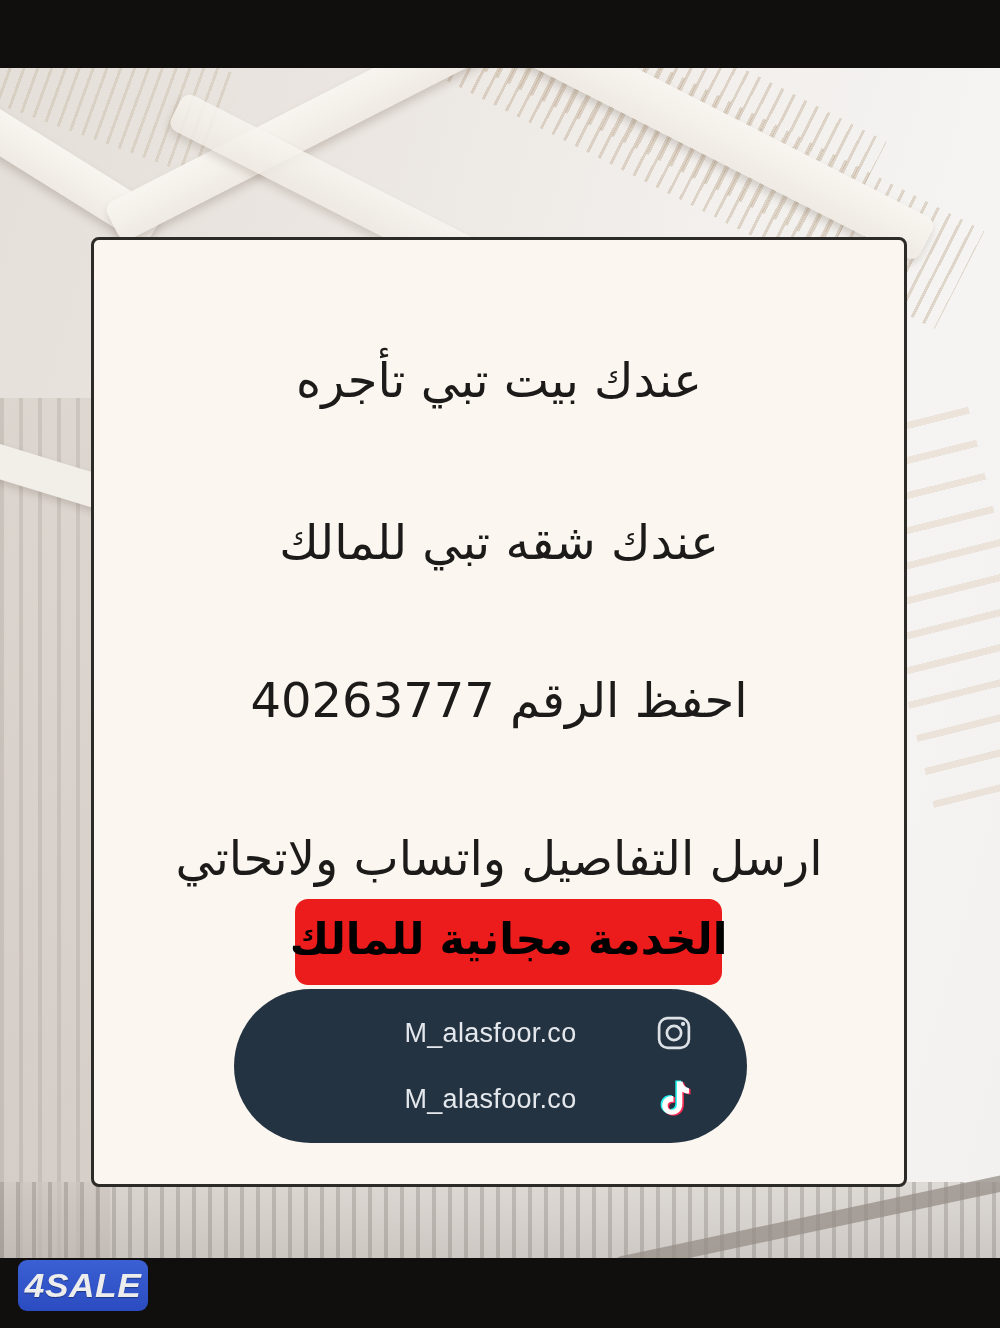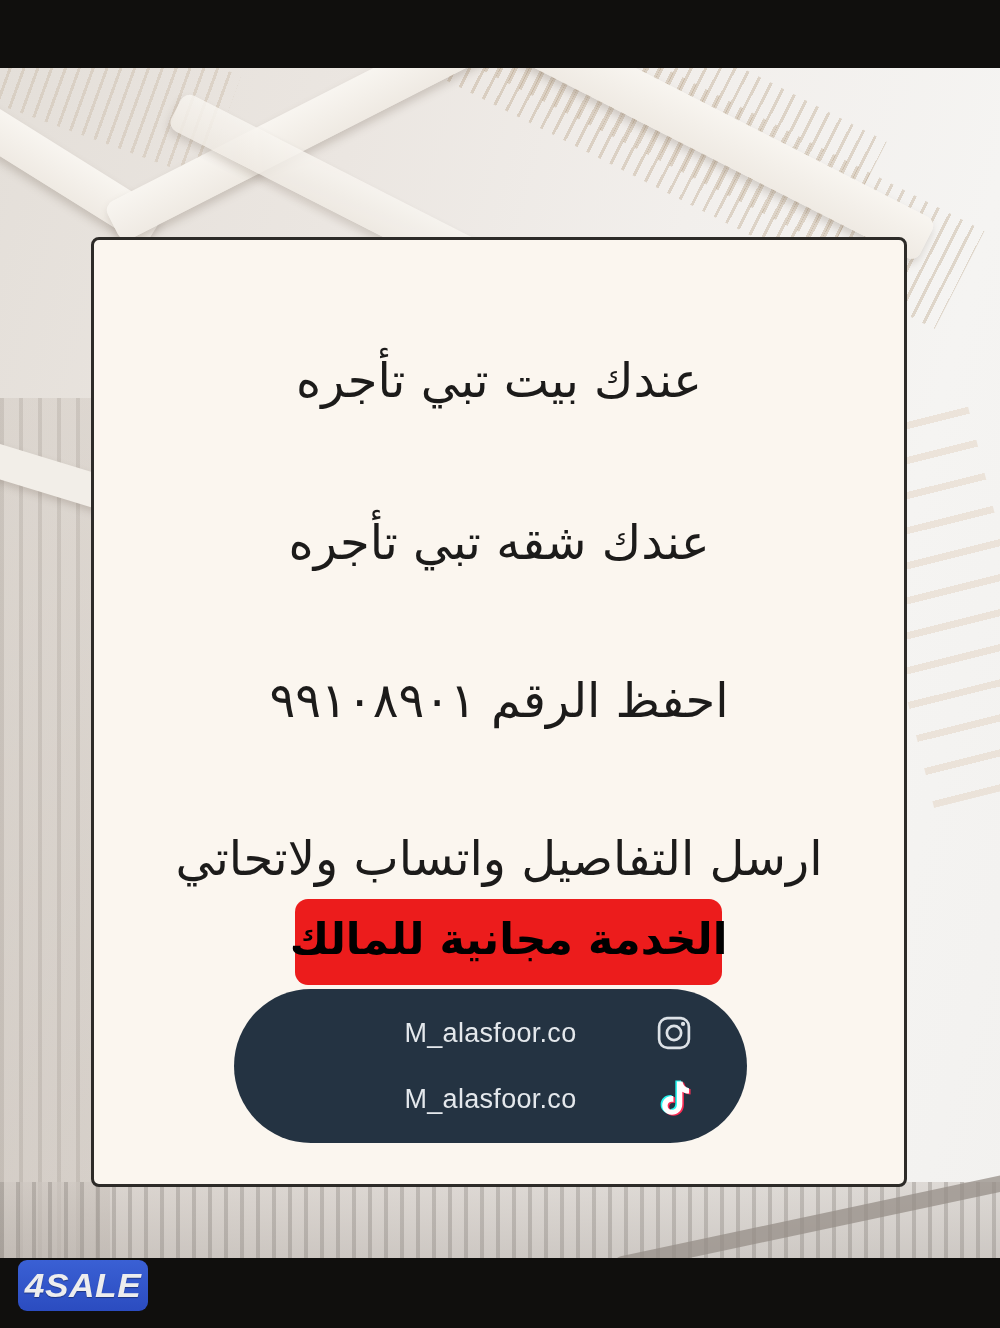--- a/index.html
+++ b/index.html
@@ -198,22 +198,22 @@
 
   <div class="bar-top"></div>
   <div class="bar-bottom">
     <div class="logo4sale">
       <span>4SALE</span>
     </div>
   </div>
 
   <div class="card">
     <div class="ar l1">عندك بيت تبي تأجره</div>
-    <div class="ar l2">عندك شقه تبي تأجره</div>
-    <div class="ar l3">احفظ الرقم ٩٩١٠٨٩٠١</div>
+    <div class="ar l2">عندك شقه تبي للمالك</div>
+    <div class="ar l3">احفظ الرقم 40263777</div>
     <div class="ar l4">ارسل التفاصيل واتساب ولاتحاتي</div>
 
     <div class="redbox">
       <span>الخدمة مجانية للمالك</span>
     </div>
 
     <div class="pill">
       <div class="row">
         <span class="handle">M_alasfoor.co</span>
         <svg class="icon" width="38" height="38" viewBox="0 0 24 24">

